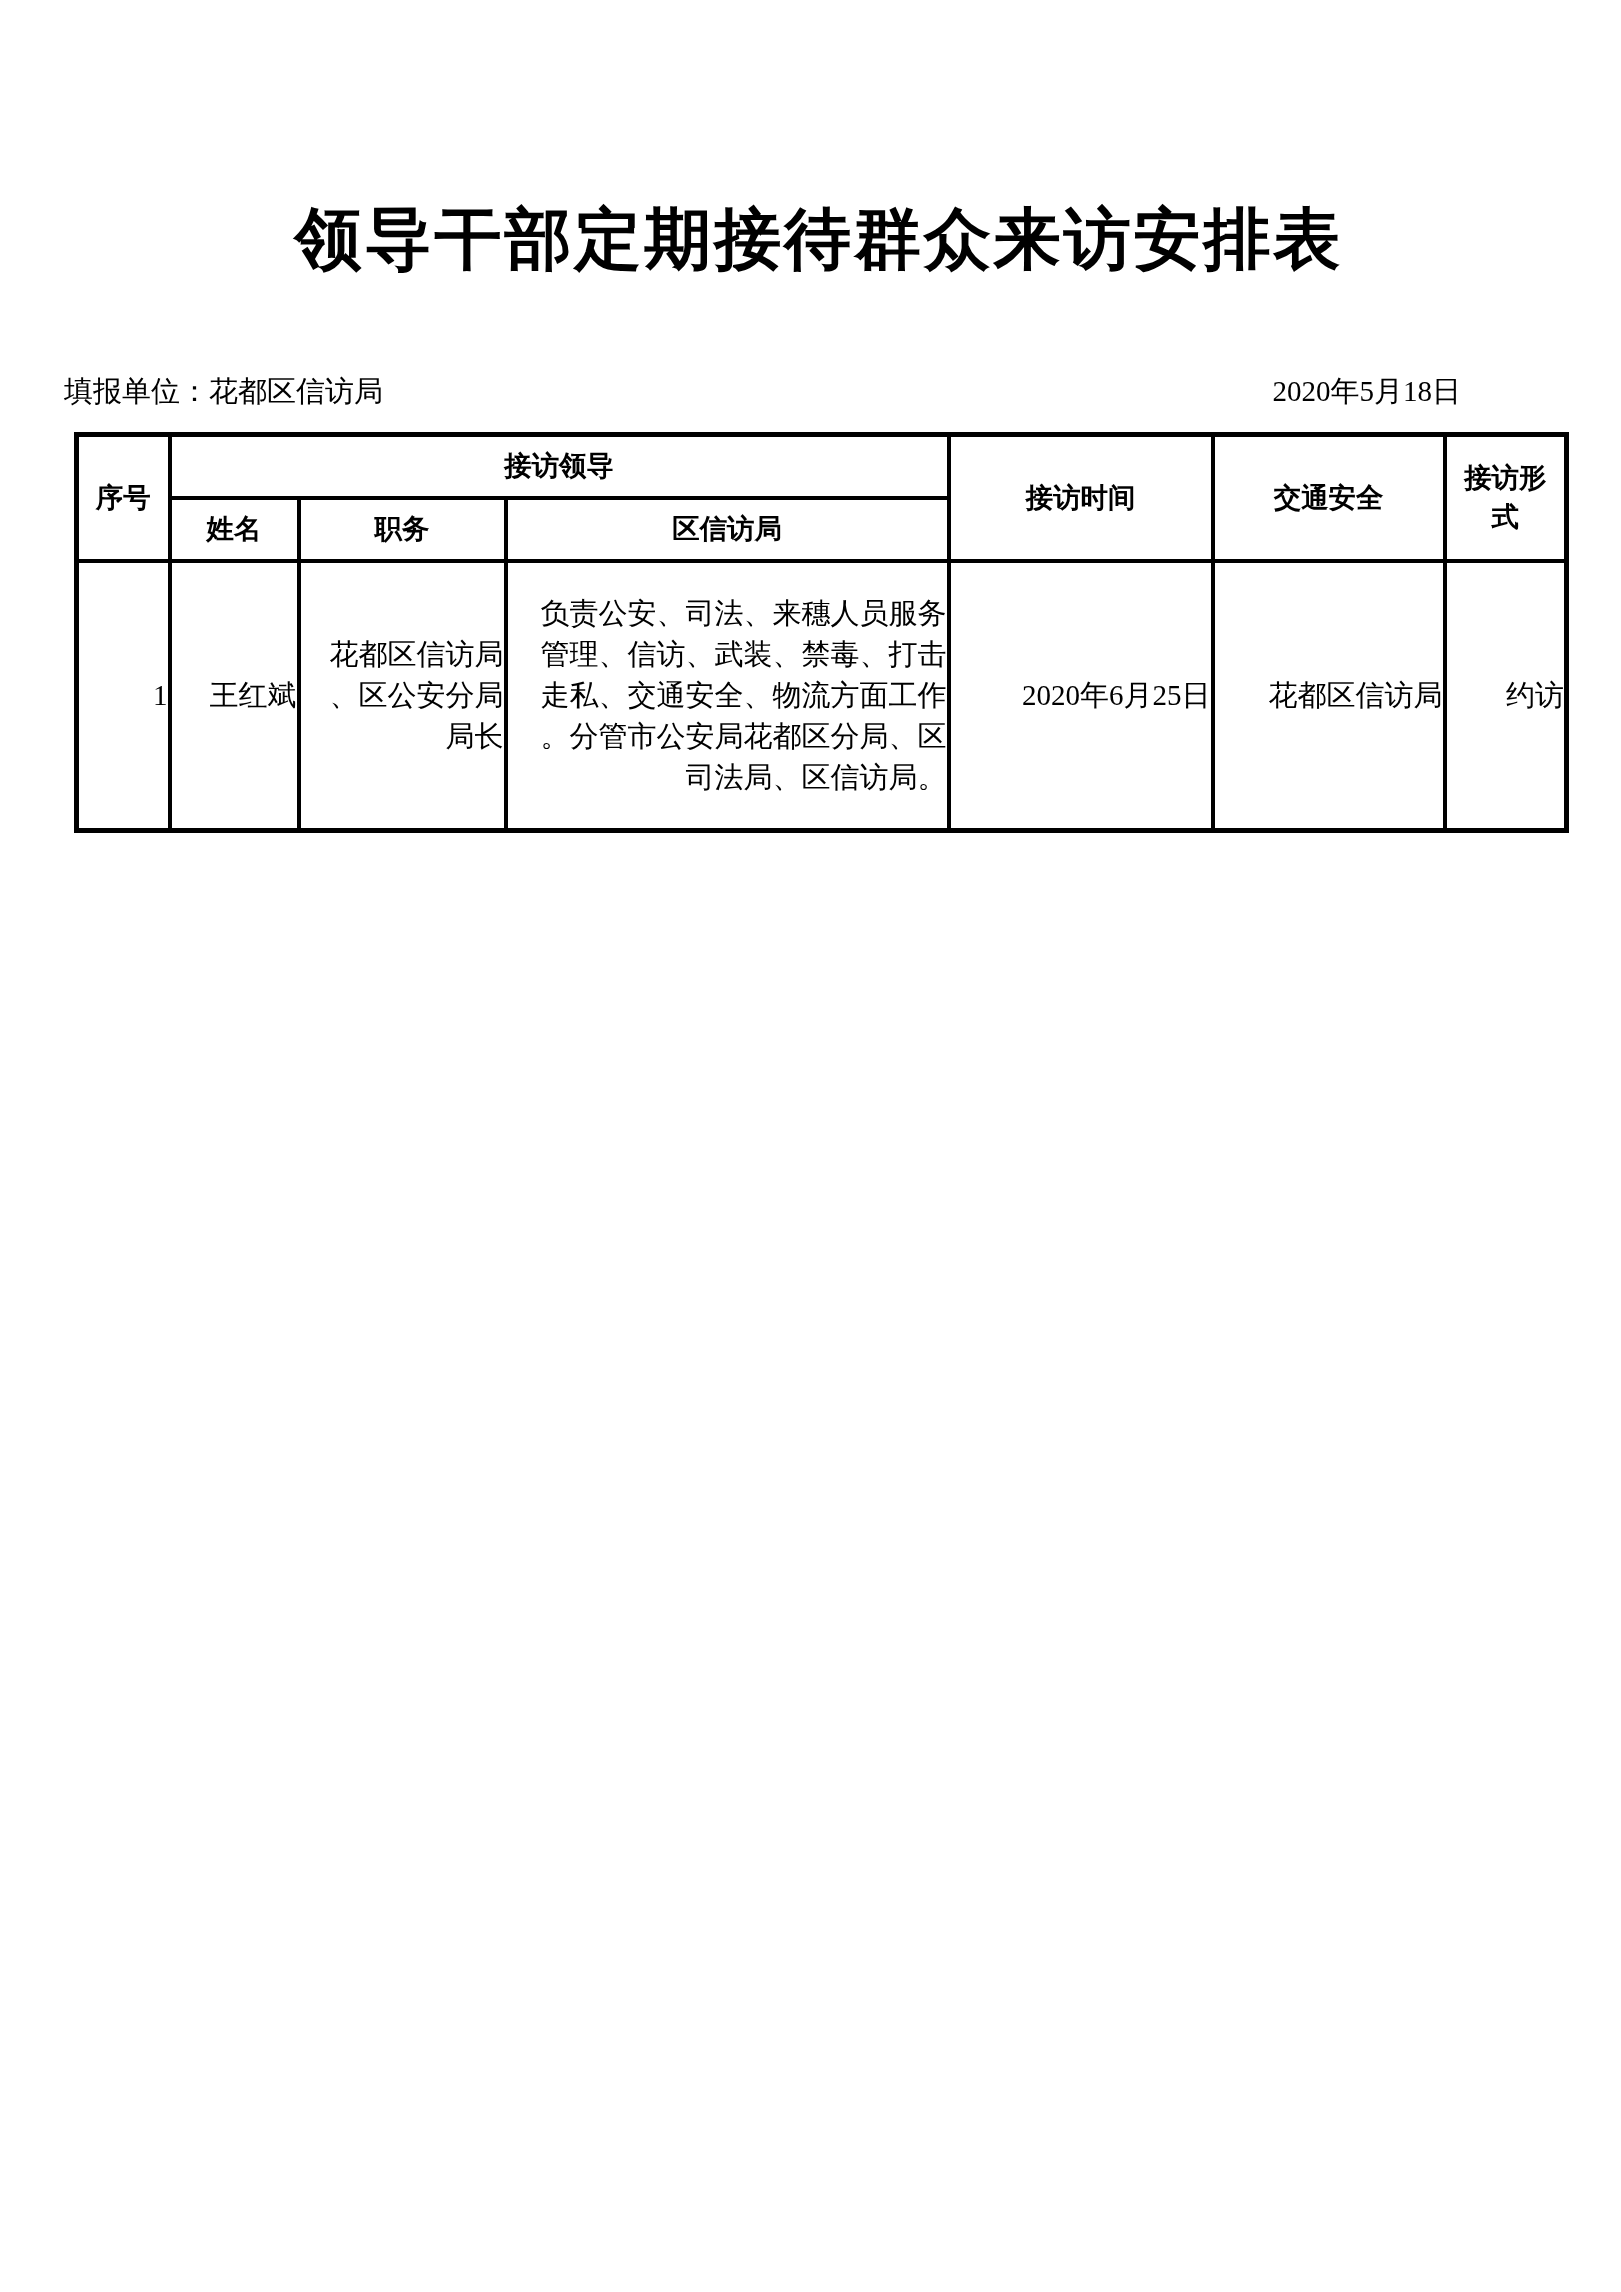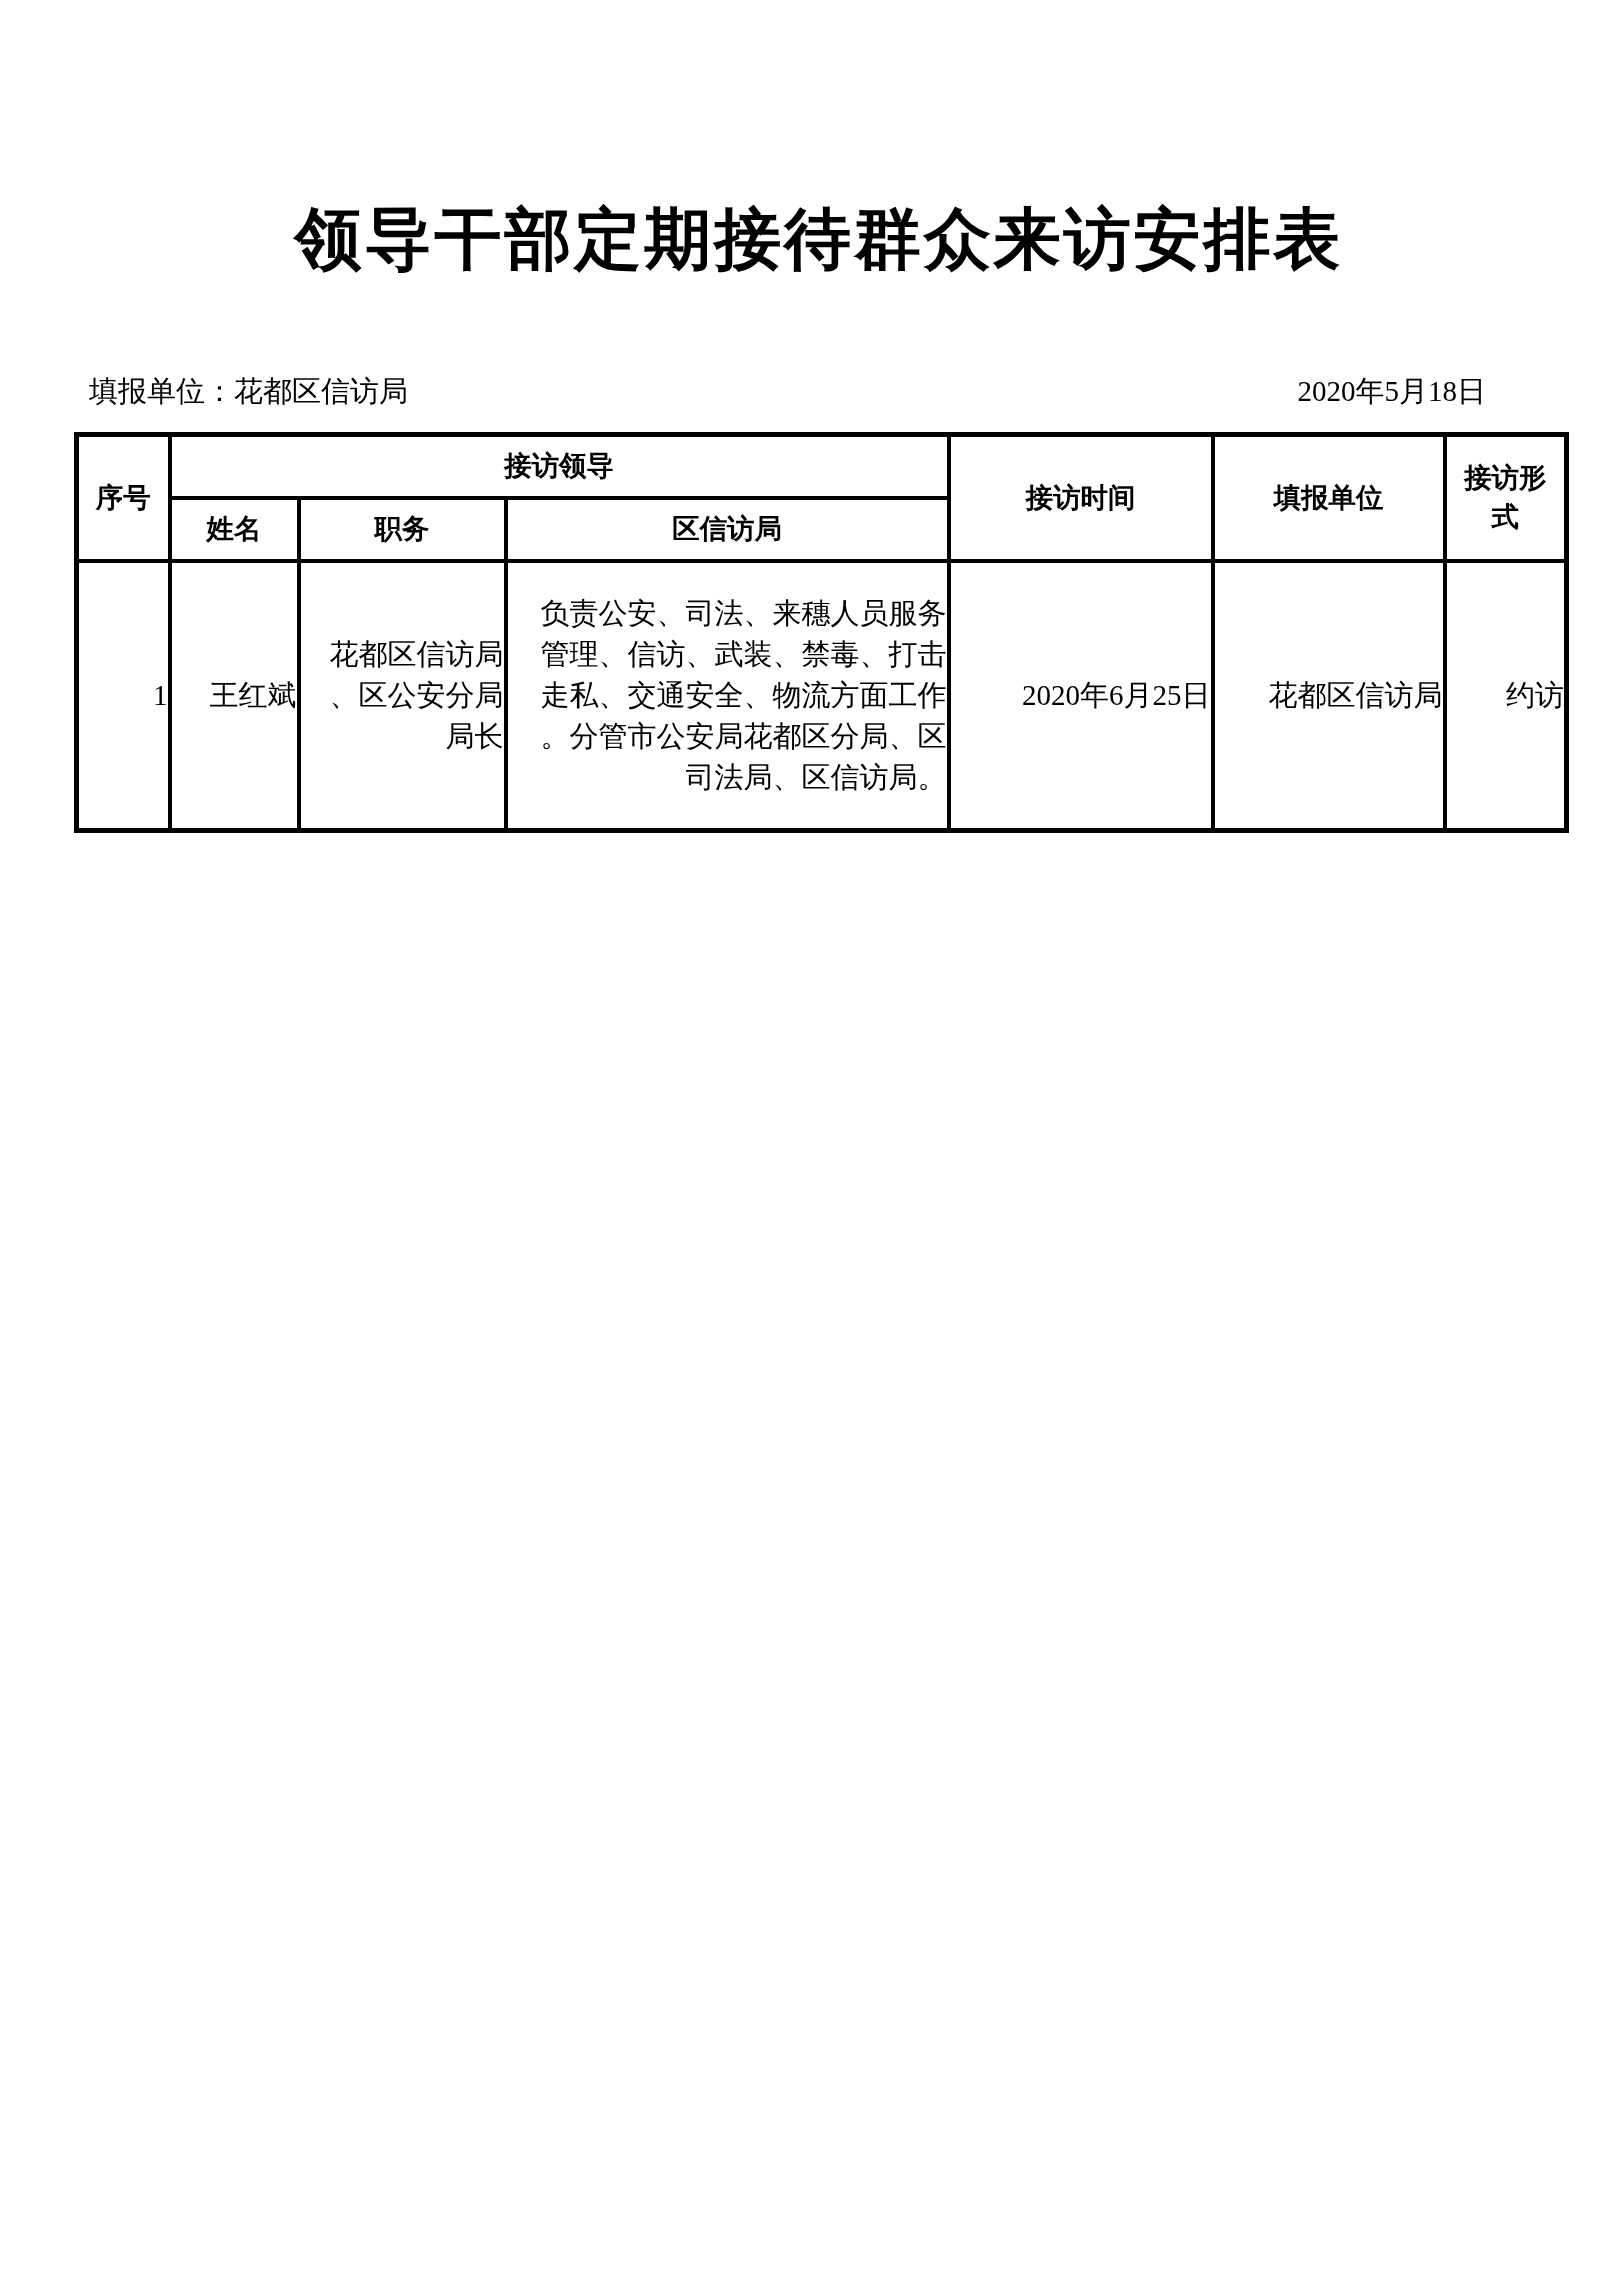--- a/index.html
+++ b/index.html
@@ -11,21 +11,21 @@
   .sheet { position: relative; width: 1621px; height: 2293px; background: #ffffff; overflow: hidden; margin-top: 47px; }
 
   .doc-title {
     position: absolute; left: 74px; top: 147px; width: 1490px;
     text-align: center; white-space: nowrap;
     font-family: "Liberation Sans", "DejaVu Sans", sans-serif;
     font-weight: 700; font-size: 67px; letter-spacing: 2.9px;
   }
 
   .meta-row {
-    position: absolute; left: 89px; top: 325px; width: 1397px;
+    position: absolute; left: 64px; top: 325px; width: 1397px;
     display: flex; justify-content: space-between; align-items: baseline;
     font-size: 29px; line-height: 39px; gap: 9px;
   }
 
   table.grid {
     position: absolute; left: 74px; top: 385px; width: 1490px;
     border-collapse: collapse; table-layout: fixed;
     border: 5.9px solid #000;
   }
   .grid th, .grid td {
@@ -60,21 +60,21 @@
       <col style="width:443px">
       <col style="width:264px">
       <col style="width:232px">
       <col style="width:122px">
     </colgroup>
     <tbody>
       <tr class="h-row">
         <th rowspan="2">序号</th>
         <th colspan="3">接访领导</th>
         <th rowspan="2">接访时间</th>
-        <th rowspan="2">填报单位</th>
+        <th rowspan="2">交通安全</th>
         <th rowspan="2" class="pre">接访形
 式</th>
       </tr>
       <tr class="h-row">
         <th>姓名</th>
         <th>职务</th>
         <th>区信访局</th>
       </tr>
       <tr class="d-row">
         <td>1</td>

